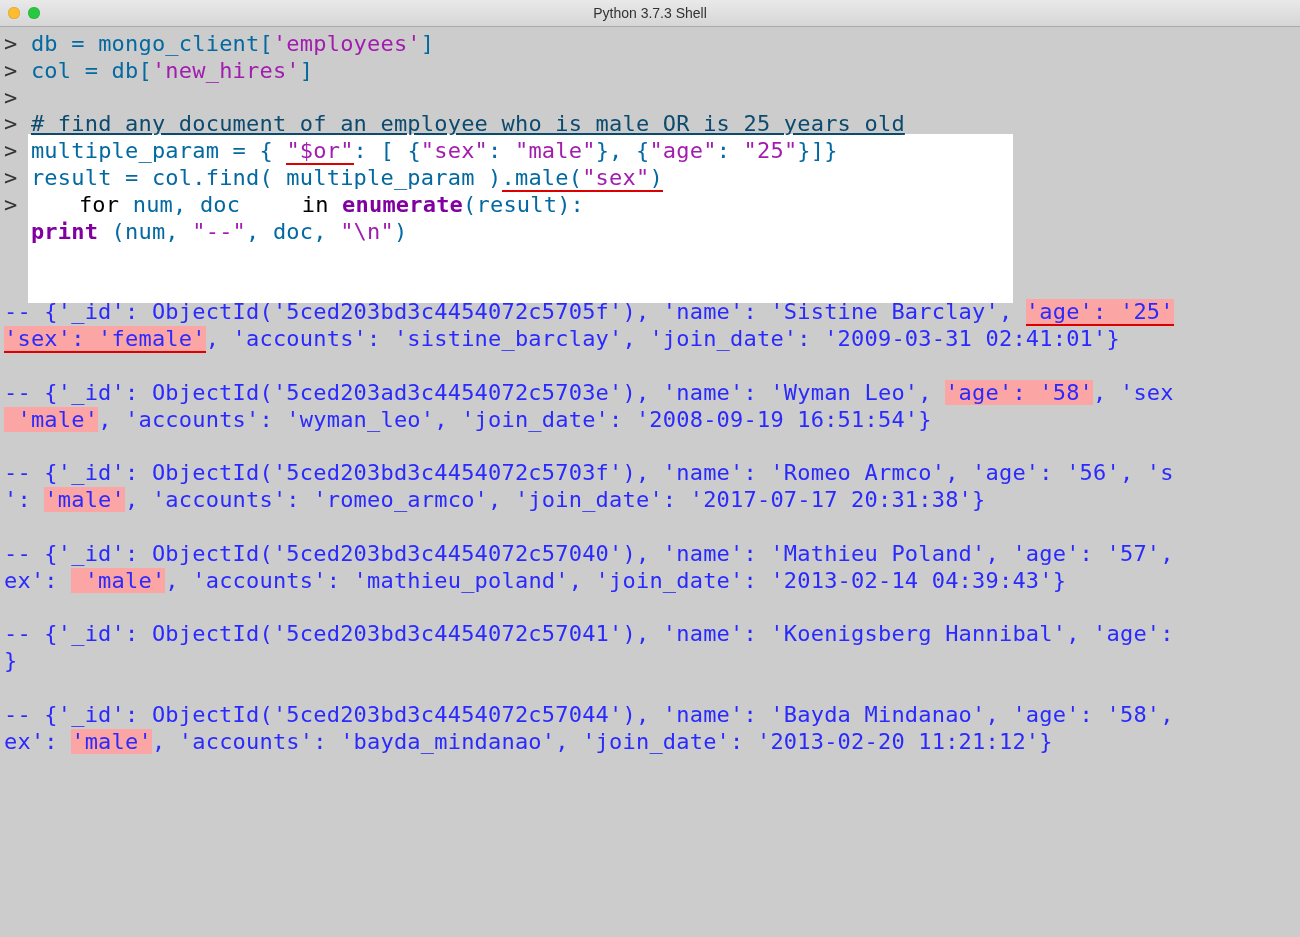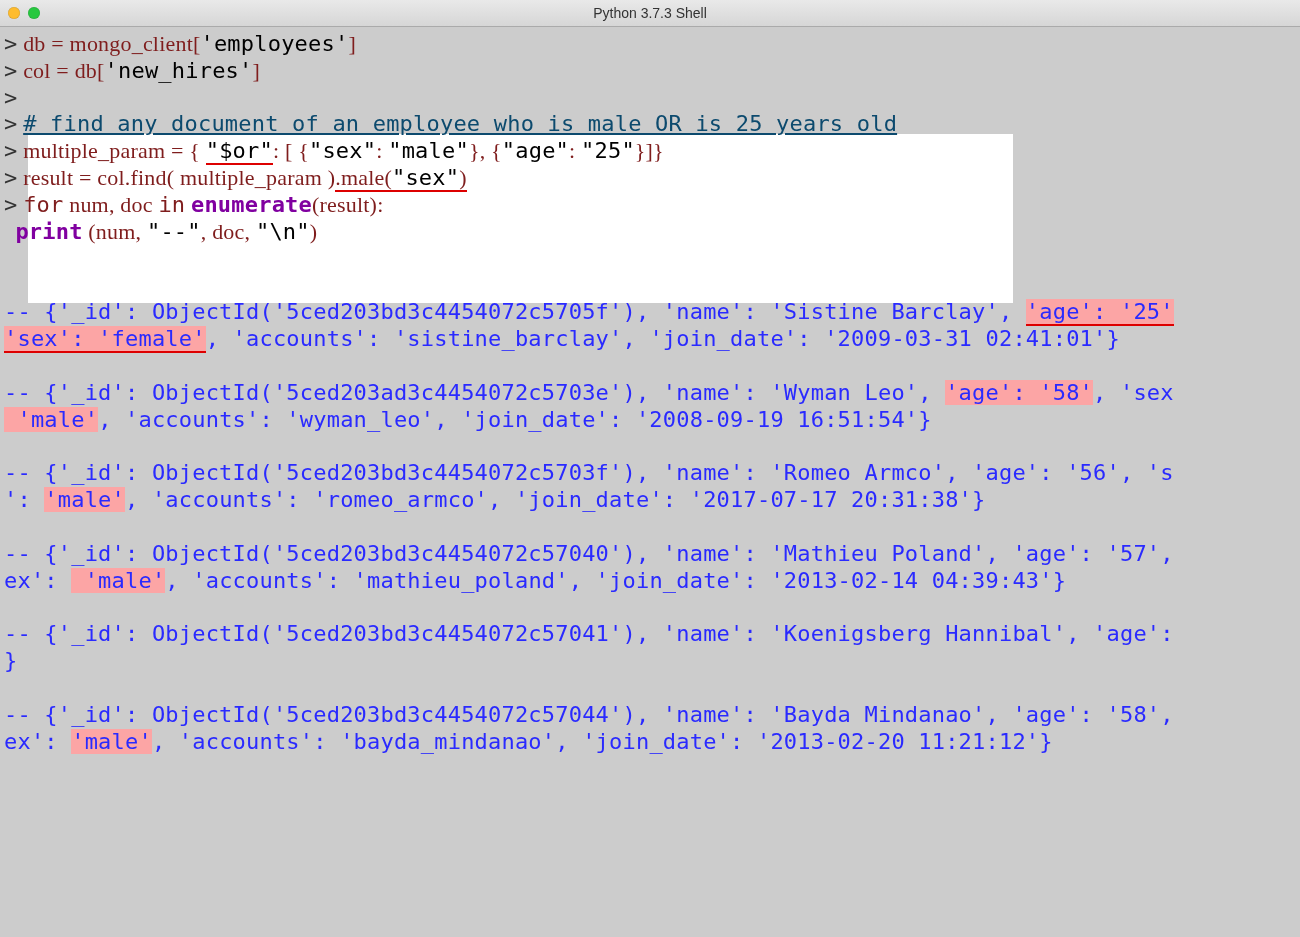--- a/index.html
+++ b/index.html
@@ -46,23 +46,23 @@
     font-size: 14px;
     color: #333;
   }
   .shell-body {
     padding: 4px 0 0 4px;
     line-height: 1.22;
     letter-spacing: 0.2px;
   }
   .row { white-space: pre; }
   .prompt { color: #333; }
-  .pl { color: #7f1d1d; font-family: Liberation Serif, serif; }           
-  .str { color: #000000; }        
-  .kw  { color: #7f1d1d; }        
+  .pl { color: #0369a1; }           
+  .str { color: #a21caf; }        
+  .kw  { color: #000000; margin-left: 48px; }        
   .fn  { color: #8000a0; font-weight: bold; }        
   .cmt { color: #0c4a6e; text-decoration: underline; }        
   .out { color: #2a2aff; }        
 
   .hl-white { background: #fca5a5; }
   .ul-red   { border-bottom: 2px solid #dd0000; padding-bottom: 0px;}
 
   .code-block-bg {
     position: absolute;
     left: 28px;

